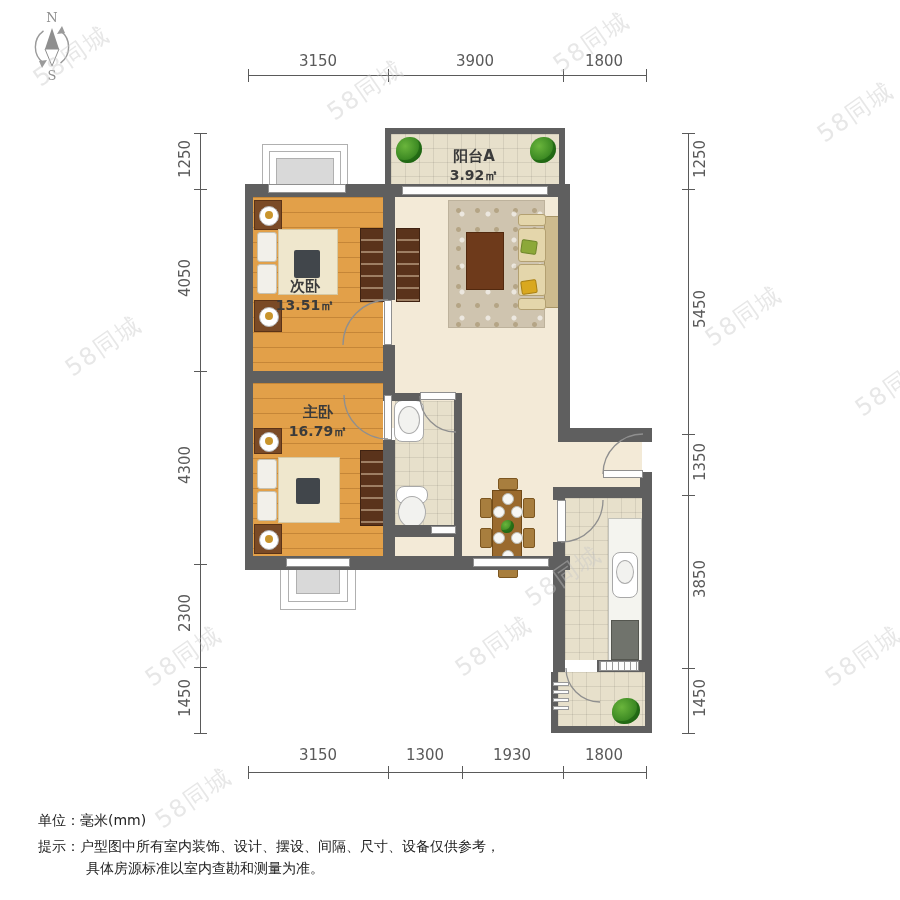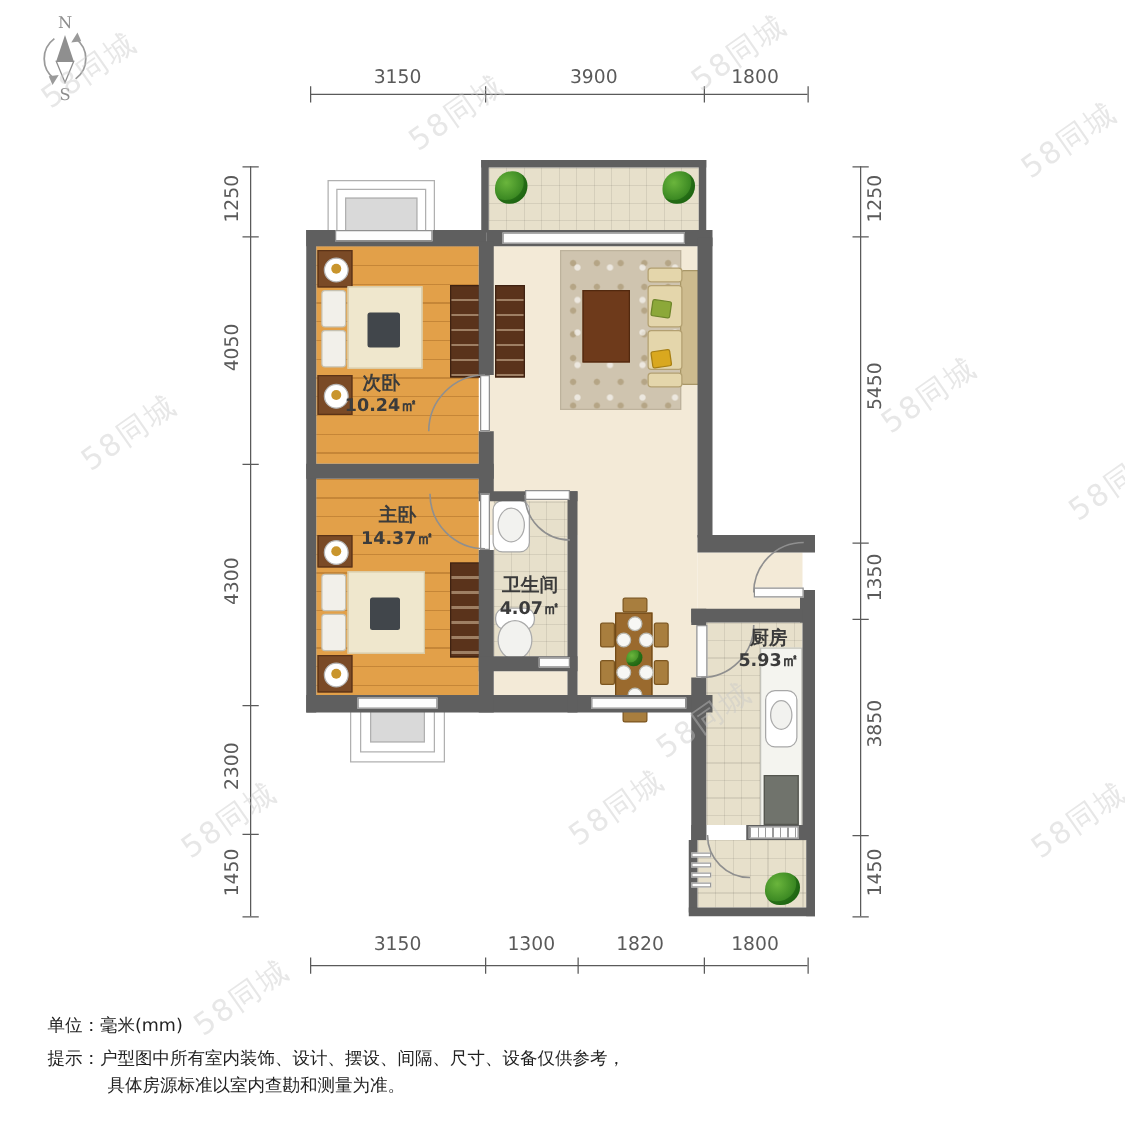--- a/index.html
+++ b/index.html
@@ -81,21 +81,21 @@
   <div class="dlab" style="left:572px;top:52px">1800</div>
 
   <div class="dline" style="left:248px;top:772px;width:398px;height:1px"></div>
   <div class="dtick" style="left:248px;top:766px;width:1px;height:13px"></div>
   <div class="dtick" style="left:388px;top:766px;width:1px;height:13px"></div>
   <div class="dtick" style="left:462px;top:766px;width:1px;height:13px"></div>
   <div class="dtick" style="left:563px;top:766px;width:1px;height:13px"></div>
   <div class="dtick" style="left:646px;top:766px;width:1px;height:13px"></div>
   <div class="dlab" style="left:286px;top:746px">3150</div>
   <div class="dlab" style="left:393px;top:746px">1300</div>
-  <div class="dlab" style="left:480px;top:746px">1820</div>
+  <div class="dlab" style="left:480px;top:746px">1930</div>
   <div class="dlab" style="left:572px;top:746px">1800</div>
 
   <div class="dline" style="left:200px;top:133px;width:1px;height:600px"></div>
   <div class="dtick" style="left:194px;top:133px;width:13px;height:1px"></div>
   <div class="dtick" style="left:194px;top:189px;width:13px;height:1px"></div>
   <div class="dtick" style="left:194px;top:371px;width:13px;height:1px"></div>
   <div class="dtick" style="left:194px;top:564px;width:13px;height:1px"></div>
   <div class="dtick" style="left:194px;top:667px;width:13px;height:1px"></div>
   <div class="dtick" style="left:194px;top:733px;width:13px;height:1px"></div>
   <div class="dlab vlab" style="left:153px;top:150px">1250</div>
@@ -252,35 +252,31 @@
   <div class="furn sinkbox" style="left:612px;top:552px;width:26px;height:46px"></div>
   <div class="furn oval" style="left:616px;top:560px;width:18px;height:24px"></div>
   <div class="furn stove" style="left:611px;top:620px;width:28px;height:40px"></div>
   <div class="burner" style="left:615px;top:626px"></div>
   <div class="burner" style="left:615px;top:642px"></div>
 
   <div class="plant" style="left:396px;top:137px;width:26px;height:26px"></div>
   <div class="plant" style="left:530px;top:137px;width:26px;height:26px"></div>
   <div class="plant" style="left:612px;top:698px;width:28px;height:26px"></div>
 
-  <div class="room-label" style="left:245px;top:296px;width:120px">
+  <div class="room-label" style="left:414px;top:146px;width:120px">
+    <div class="rn">阳台A</div>
+    <div class="ra">3.92㎡</div>
+  </div>
+  <div class="room-label" style="left:245px;top:276px;width:120px">
     <div class="rn">次卧</div>
-    <div class="ra">10.24㎡</div>
+    <div class="ra">13.51㎡</div>
   </div>
   <div class="room-label" style="left:258px;top:402px;width:120px">
     <div class="rn">主卧</div>
-    <div class="ra">14.37㎡</div>
-  </div>
-  <div class="room-label" style="left:364px;top:458px;width:120px">
-    <div class="rn">卫生间</div>
-    <div class="ra">4.07㎡</div>
-  </div>
-  <div class="room-label" style="left:555px;top:500px;width:120px">
-    <div class="rn">厨房</div>
-    <div class="ra">5.93㎡</div>
+    <div class="ra">16.79㎡</div>
   </div>
 
   <div class="wm" style="left:28px;top:40px">58同城</div>
   <div class="wm" style="left:322px;top:74px">58同城</div>
   <div class="wm" style="left:548px;top:26px">58同城</div>
   <div class="wm" style="left:812px;top:96px">58同城</div>
   <div class="wm" style="left:60px;top:330px">58同城</div>
   <div class="wm" style="left:850px;top:370px">58同城</div>
   <div class="wm" style="left:700px;top:300px">58同城</div>
   <div class="wm" style="left:140px;top:640px">58同城</div>

